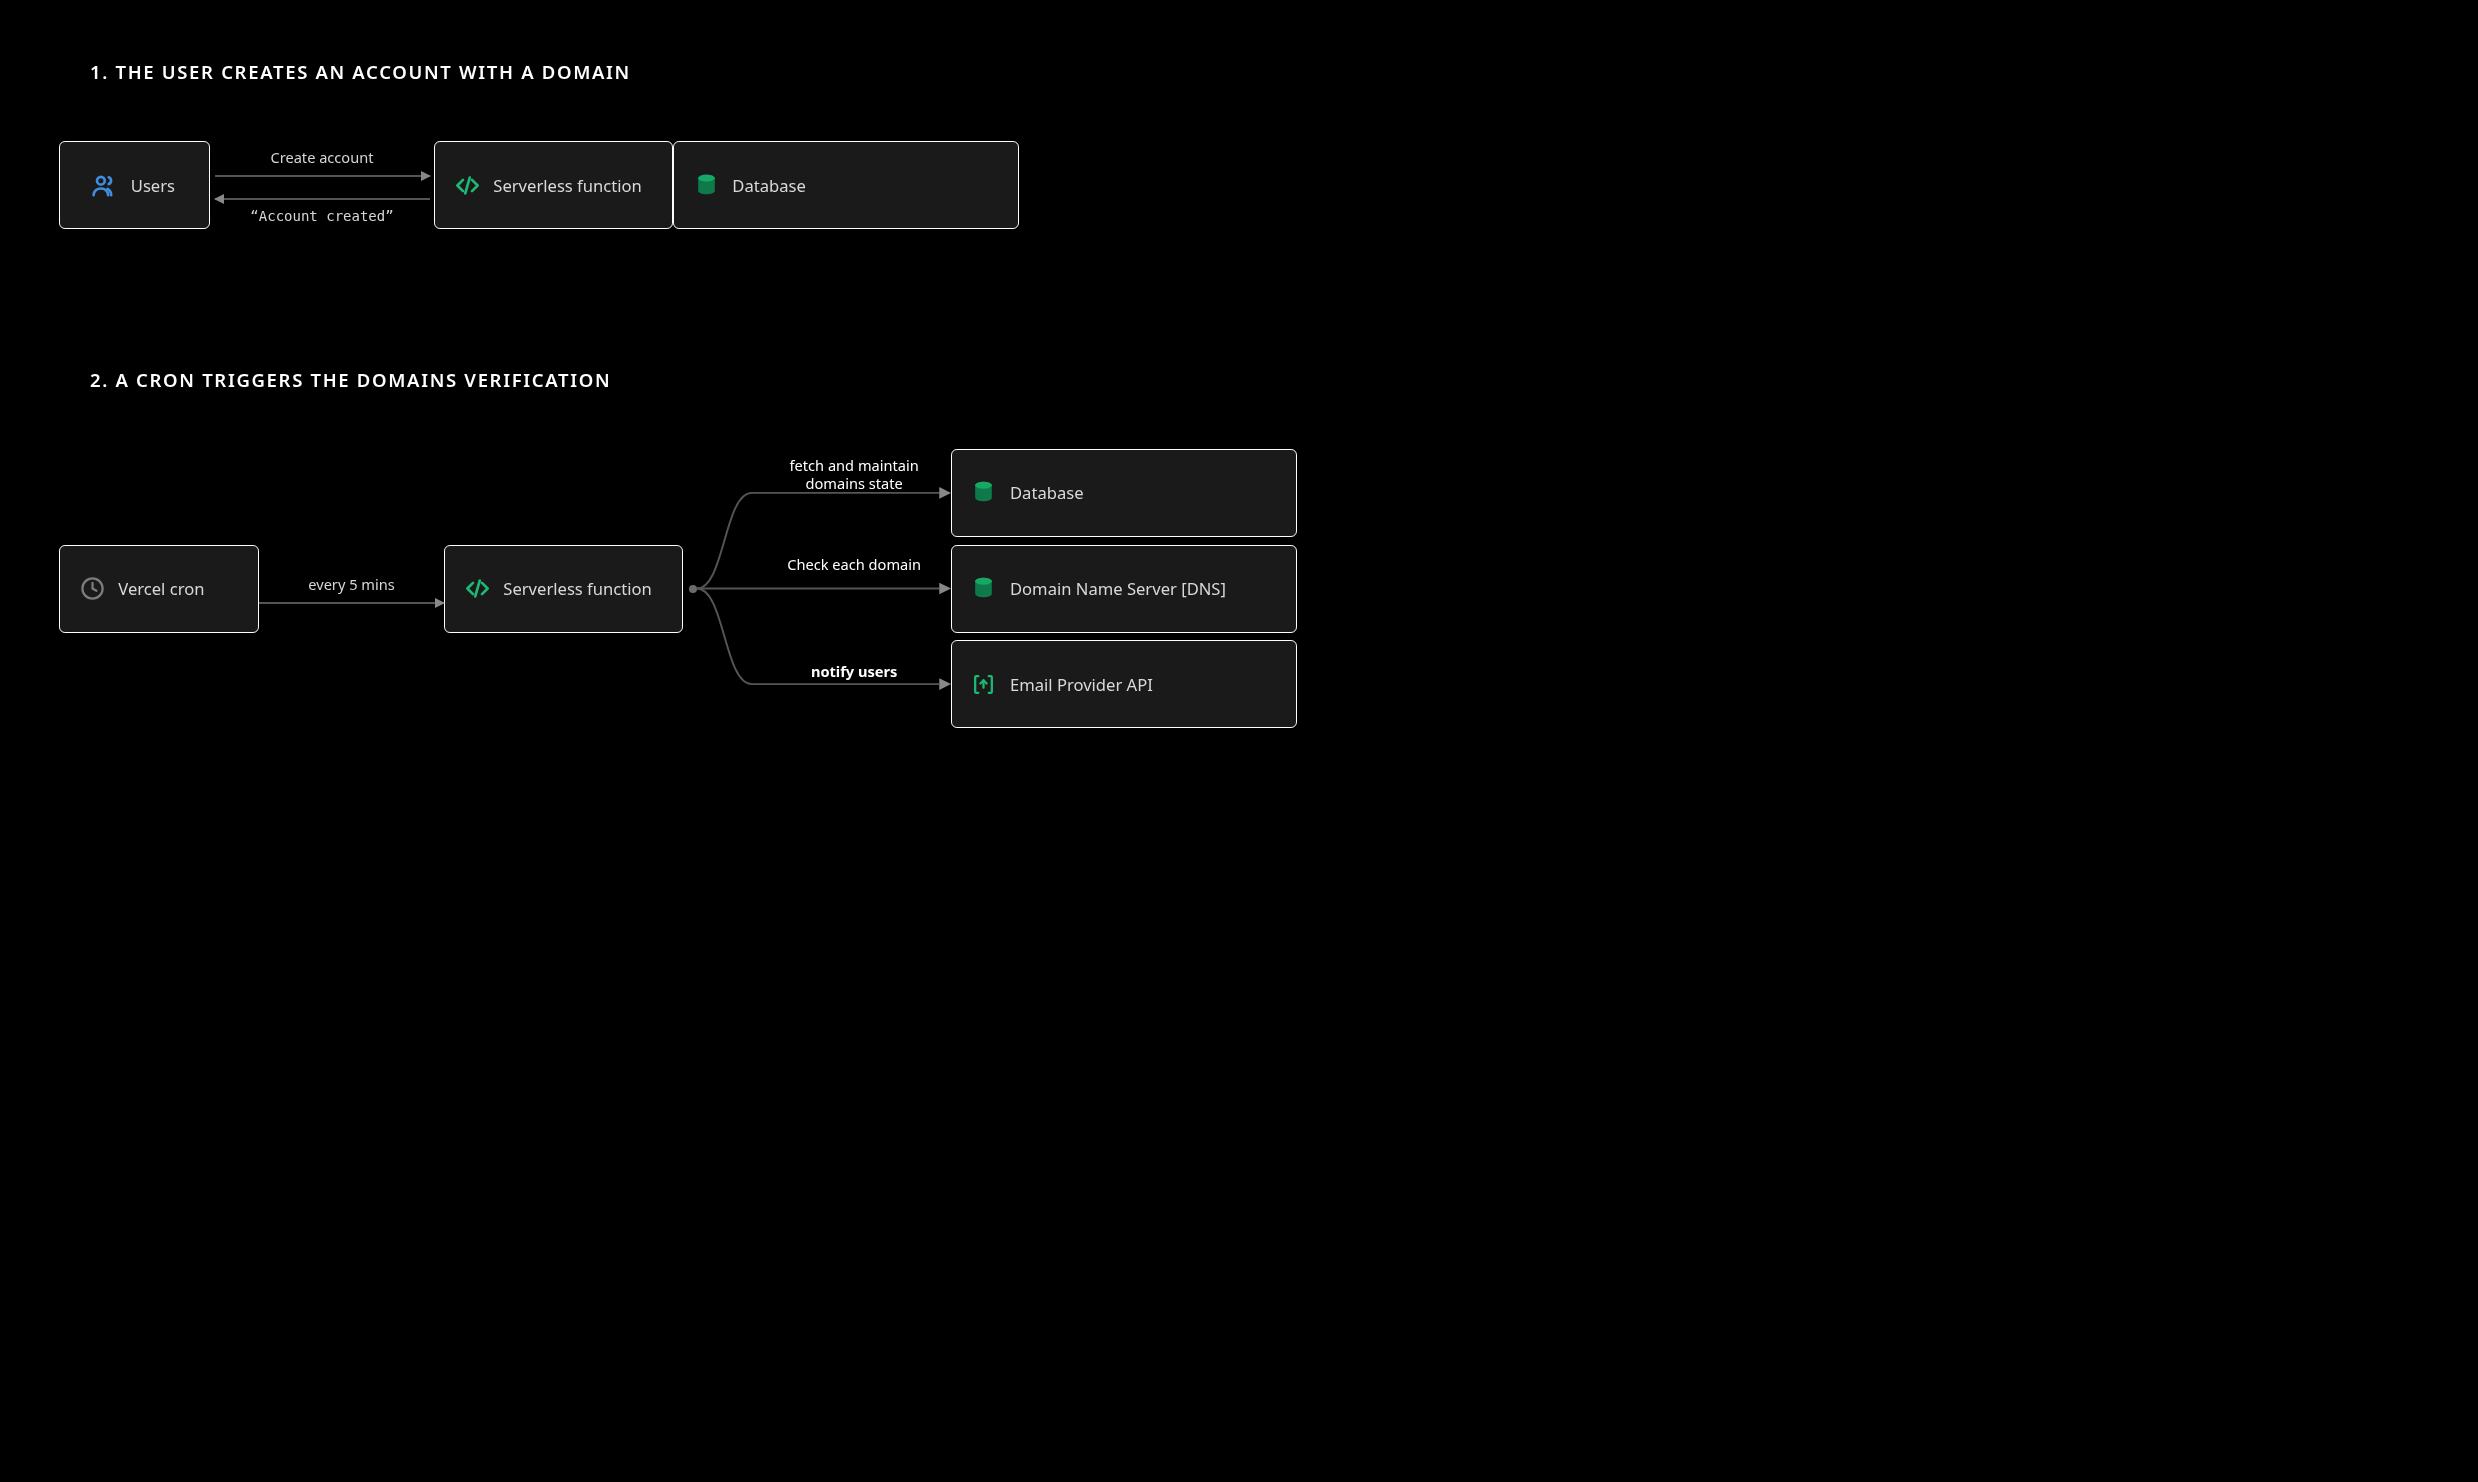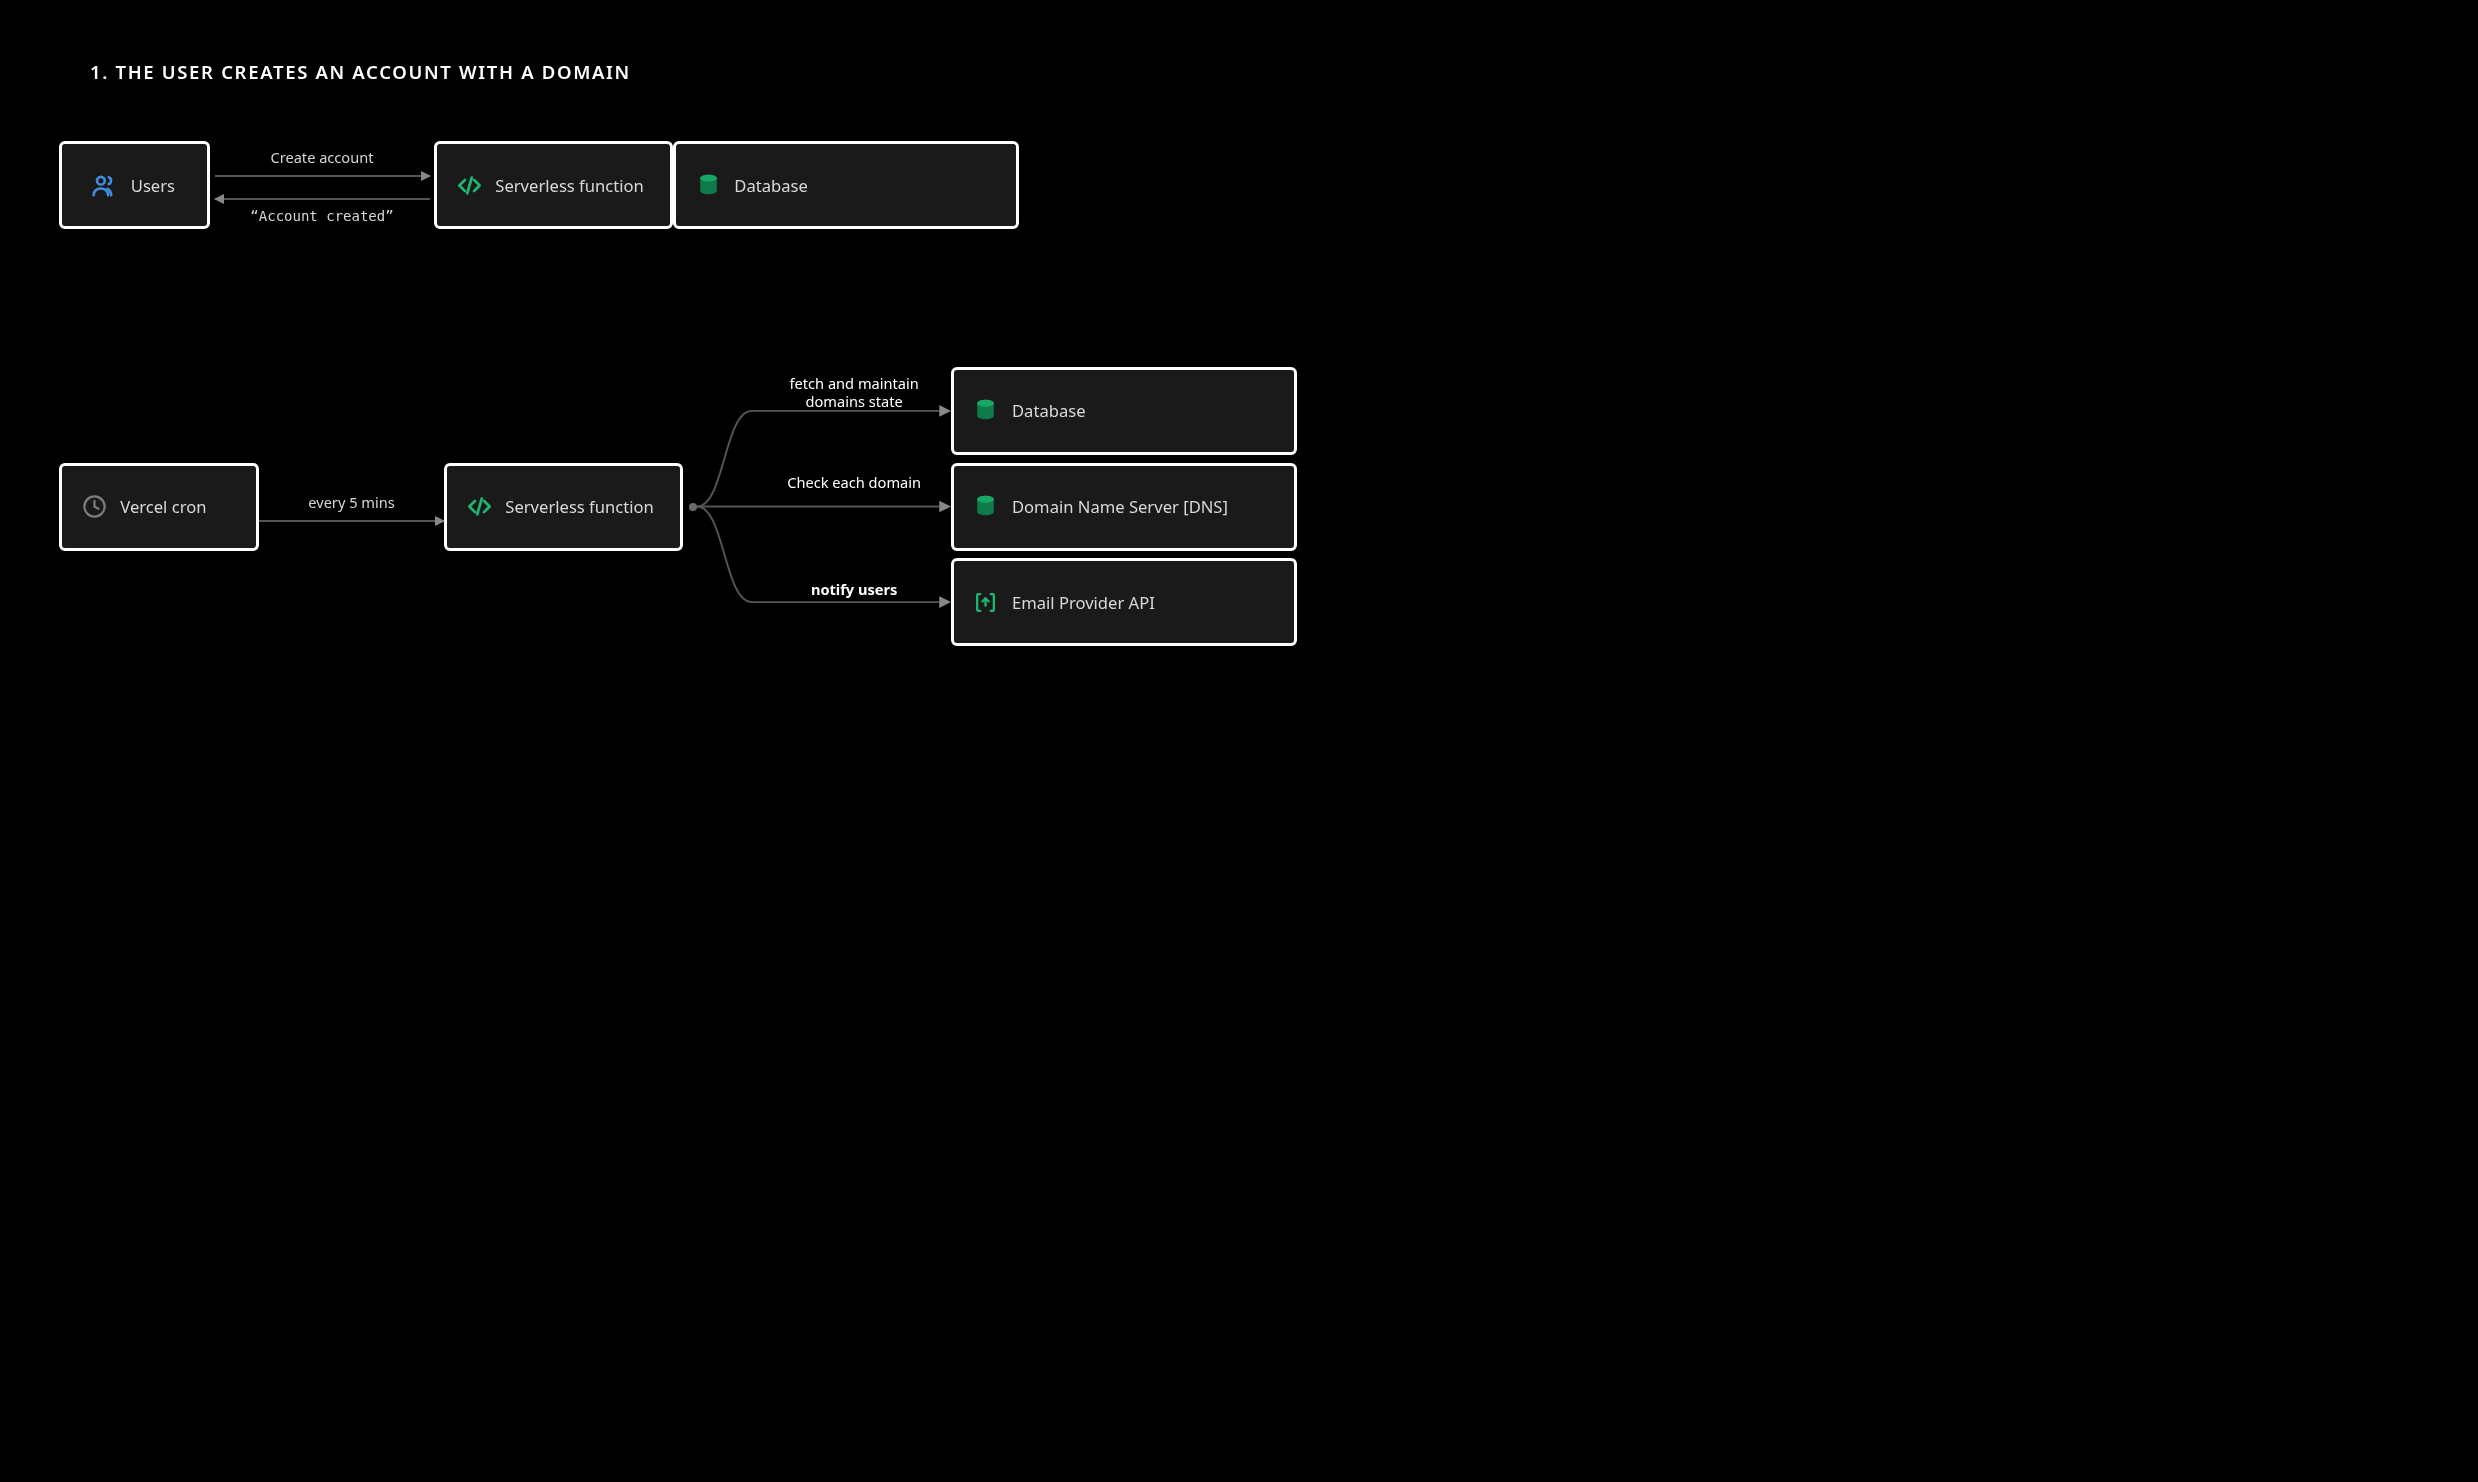--- a/index.html
+++ b/index.html
@@ -26,21 +26,21 @@
   .section { margin-bottom: 137px; }
 
   
   .flow-row {
     display: flex;
     align-items: center;
     gap: 0;
   }
   .node {
     background: #1a1a1a;
-    border: 3px solid #ffffff;
+    border: 1px solid #ffffff;
     border-radius: 5.9px;
     height: 88px;
     min-width: 137px;
     display: flex;
     align-items: center;
     gap: 11.7px;
     padding: 0 21.5px 0 17.6px;
     color: #d9d9d9;
     font-size: 16.6px;
   }
@@ -210,20 +210,21 @@
             <ellipse cx="12" cy="6" rx="8" ry="3.4" fill="none" stroke="#0b5c37" stroke-width="0.6"></ellipse>
             <ellipse cx="12" cy="6" rx="8" ry="3.4" class="fill-green"></ellipse>
           </svg>
         </span>
         <span>Database</span>
       </div>
     </div>
   </div>
 
   <div class="section">
+    <div class="section-title">2. A CRON TRIGGERS THE DOMAINS VERIFICATION</div>
 
     <div class="flow-row" style="align-items:center;">
 
       <div class="node" style="width:200px;">
         <span class="icon-wrap">
           <svg width="27" height="27" viewBox="0 0 24 24" fill="none" stroke-width="2" class="stroke-grey" stroke-linecap="round">
             <circle cx="12" cy="12" r="9"></circle>
             <polyline points="12 7 12 12 15.5 14"></polyline>
           </svg>
         </span>

